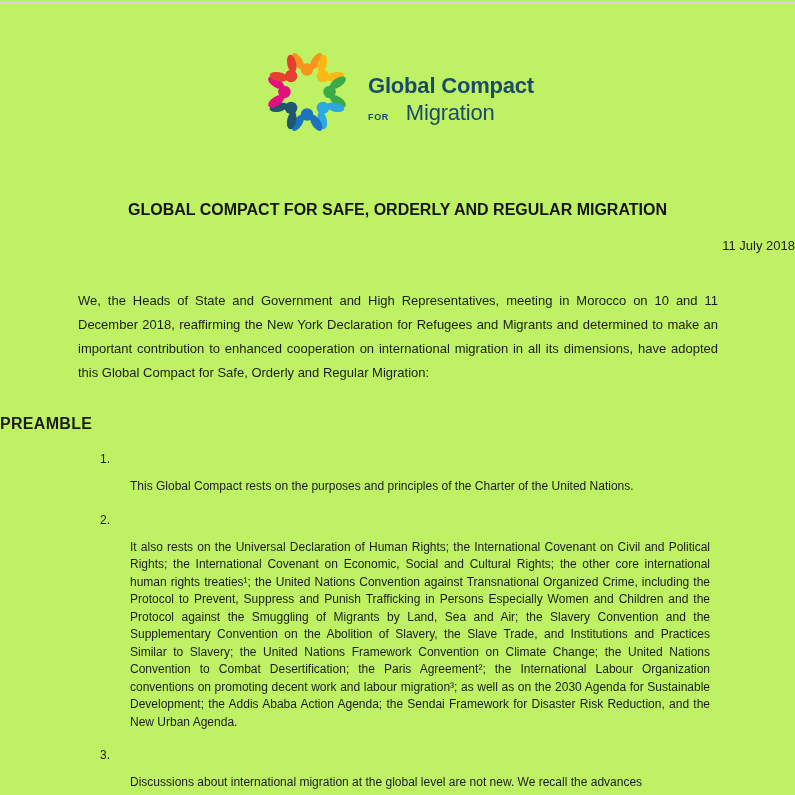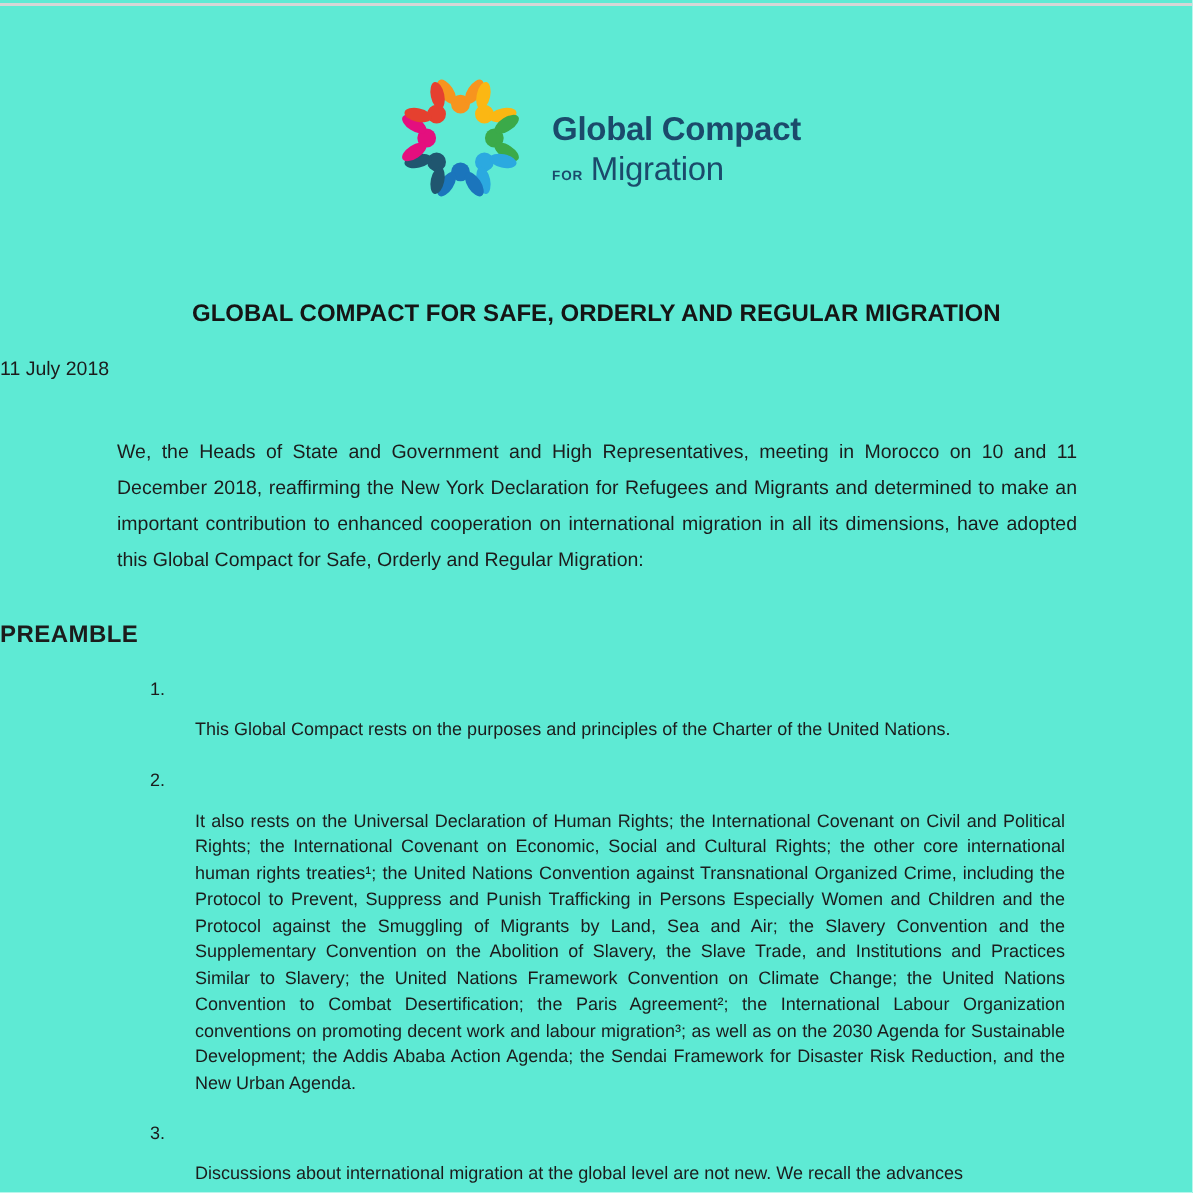--- a/index.html
+++ b/index.html
@@ -7,21 +7,21 @@
     padding: 0;
     background: #ffffff;
     font-family: "Liberation Sans", "DejaVu Sans", sans-serif;
     color: #1c1c1c;
   }
   .page {
     position: relative;
     width: 795px;
     height: 795px;
     overflow: hidden;
-    background: #5eead4;
+    background: #bef264;
   }
   .top-line {
     height: 2px;
     background: #d6d6d6;
     margin-top: 2px;
   }
   
   .logo-row {
     margin-top: 42px;
     display: flex;
@@ -36,21 +36,21 @@
     padding-top: 14px;
   }
   .wm-top {
     font-size: 22px;
     font-weight: bold;
     letter-spacing: -0.2px;
   }
   .wm-bottom {
     display: flex;
     align-items: baseline;
-    gap: 5px;
+    gap: 17px;
     margin-top: 3px;
   }
   .wm-for {
     font-size: 9px;
     font-weight: bold;
     letter-spacing: 0.6px;
   }
   .wm-name {
     font-size: 22px;
     font-weight: normal;
@@ -68,21 +68,21 @@
   }
   .doc-subtitle {
     margin-top: 26px;
     text-align: center;
     font-size: 14px;
     font-weight: bold;
     letter-spacing: 0.2px;
   }
   .doc-date {
     margin-top: 13px;
-    text-align: left;
+    text-align: right;
     font-size: 13px;
   }
   
   .intro {
     margin: 36px 77px 0 78px;
     font-size: 13px;
     line-height: 24px;
     text-align: justify;
   }
   .preamble {

